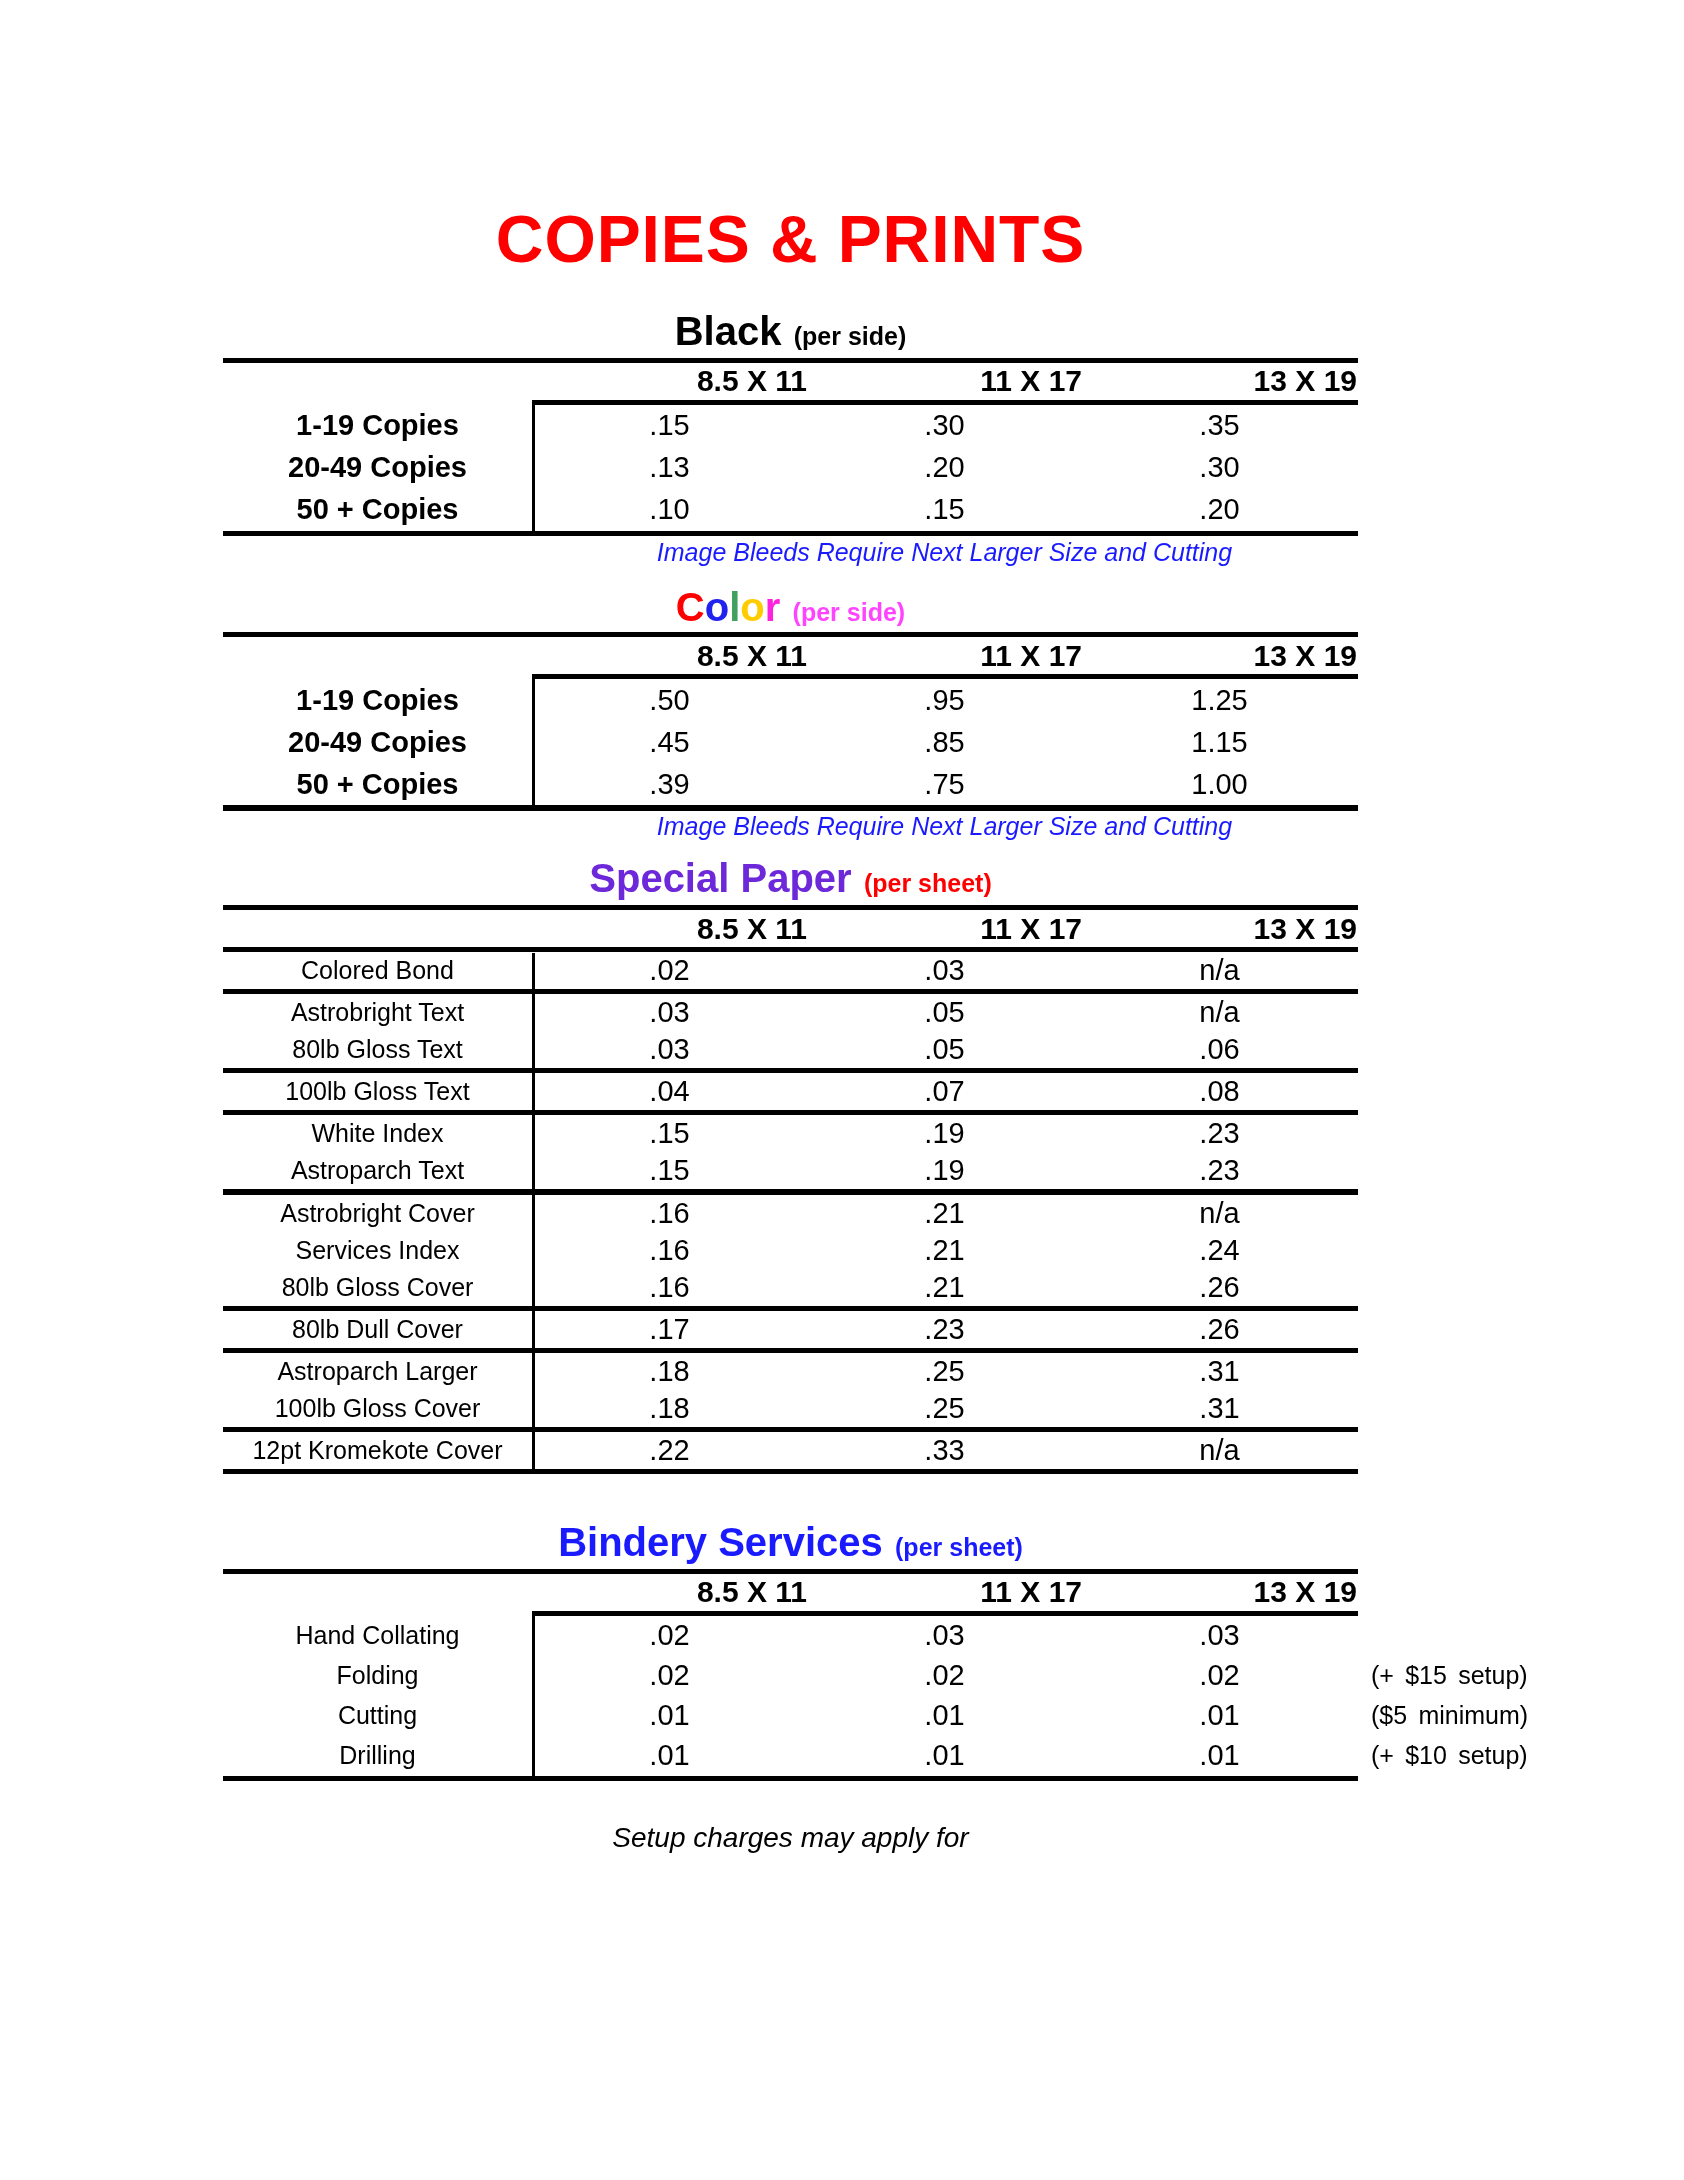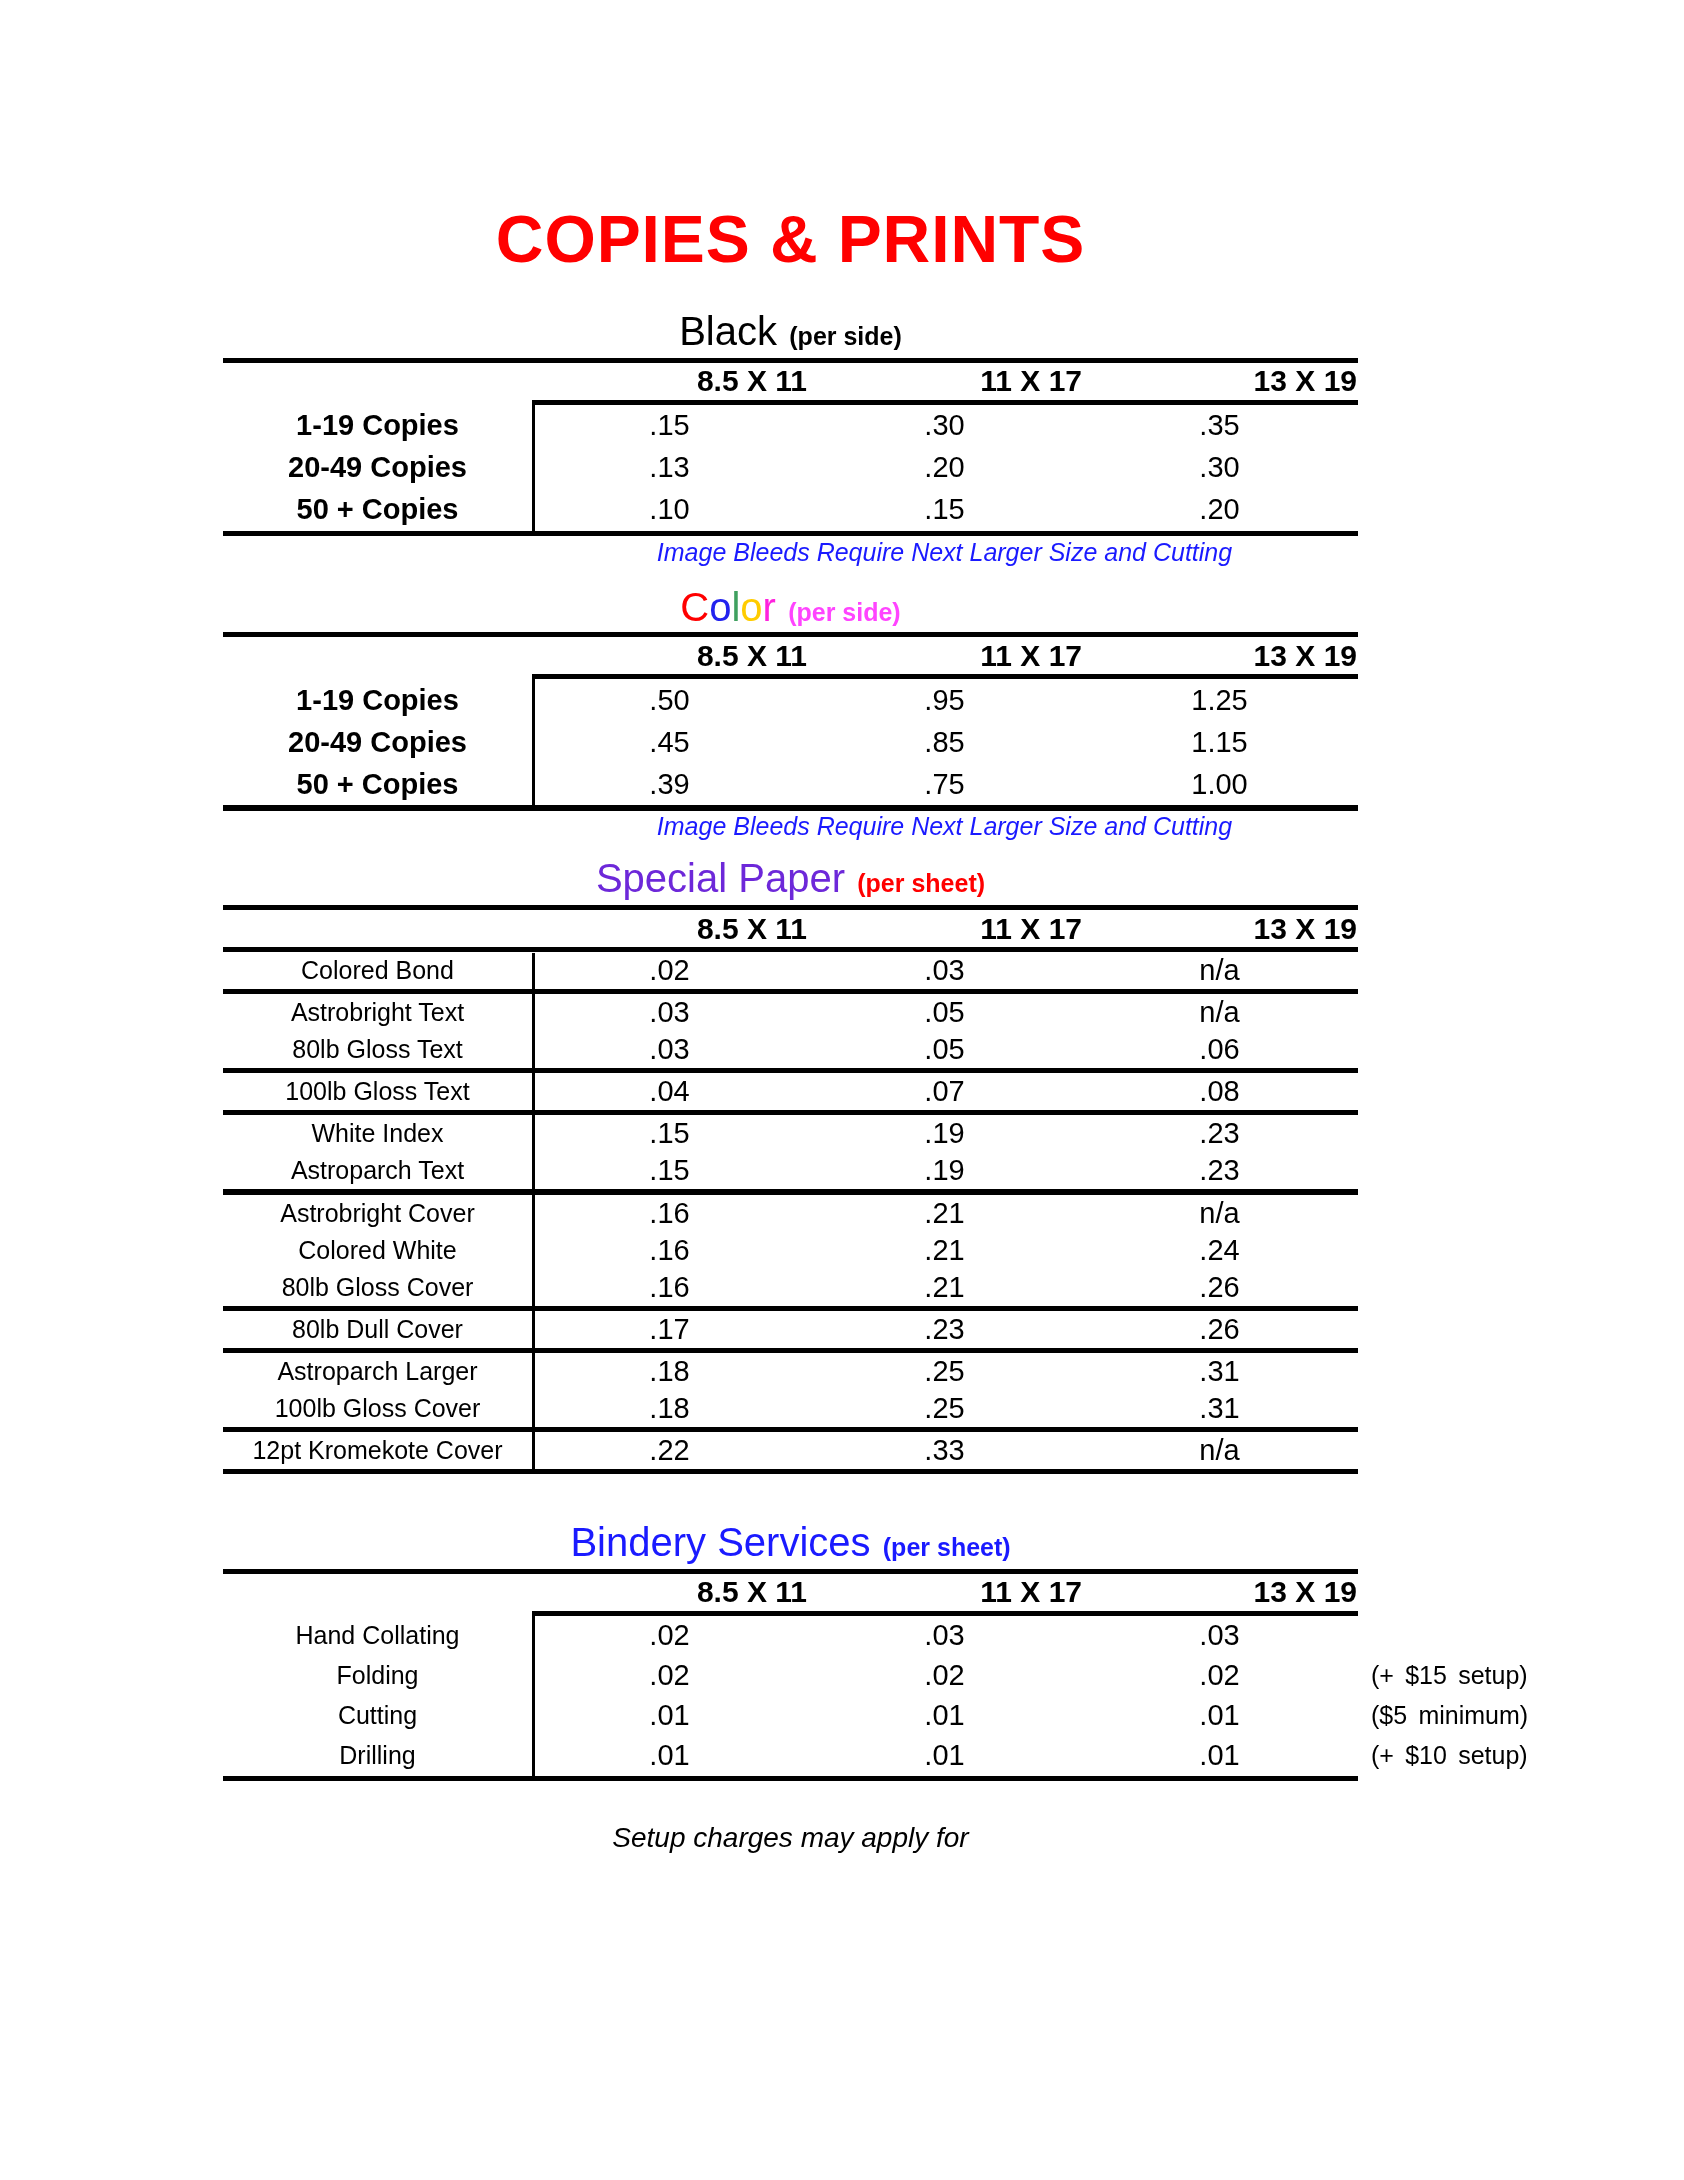--- a/index.html
+++ b/index.html
@@ -6,21 +6,21 @@
   html, body { background: #ffffff; }
   body {
     width: 1685px; height: 2181px; position: relative;
     font-family: "Liberation Sans", sans-serif; color: #000;
   }
   .title {
     width: 1135px; margin-left: 223px; text-align: center;
     font-weight: bold; font-size: 66px; line-height: 1; letter-spacing: 0.9px;
   }
   .heading { width: 1135px; margin-left: 223px; text-align: center; line-height: 1; }
-  .h-main { font-weight: normal; font-size: 40px; }
+  .h-main { font-weight: bold; font-size: 40px; }
   .h-sub  { font-weight: bold; font-size: 25px; margin-left: 8.5px; }
   .table { position: relative; width: 1135px; margin-left: 223px; }
   .rule { height: 5.1px; background: #000; }
   .rule.partial { margin-left: 309px; }
   .vline { position: absolute; left: 309px; width: 3.4px; background: #000; top: 43px; bottom: 0; }
   .t-special .vline { top: 48px; }
   .hrow, .trow { display: grid; grid-template-columns: 309px 275px 275px 275px; align-items: center; }
   .hrow { height: 37px; }
   .hrow .cell { text-align: right; font-weight: bold; font-size: 30px; }
   .trow { position: relative; }
@@ -178,21 +178,21 @@
         <div class="cell val">.23</div>
       </div>
       <div class="rule"></div>
       <div class="trow">
         <div class="cell label">Astrobright Cover</div>
         <div class="cell val">.16</div>
         <div class="cell val">.21</div>
         <div class="cell val">n/a</div>
       </div>
       <div class="trow">
-        <div class="cell label">Colored White</div>
+        <div class="cell label">Services Index</div>
         <div class="cell val">.16</div>
         <div class="cell val">.21</div>
         <div class="cell val">.24</div>
       </div>
       <div class="trow">
         <div class="cell label">80lb Gloss Cover</div>
         <div class="cell val">.16</div>
         <div class="cell val">.21</div>
         <div class="cell val">.26</div>
       </div>

